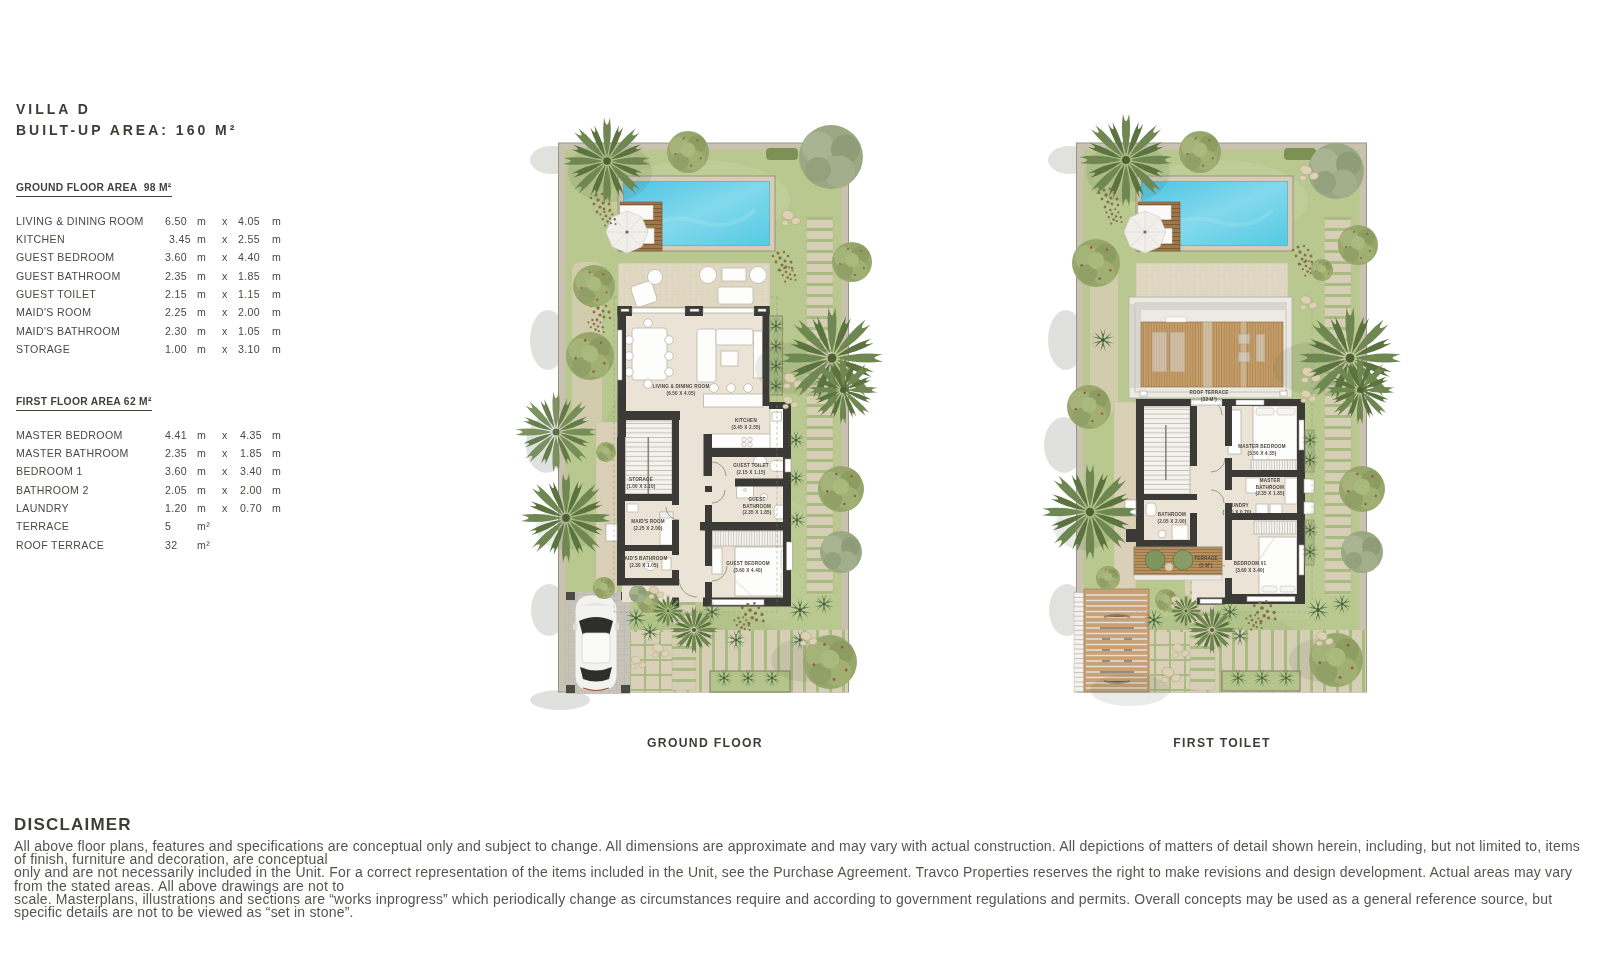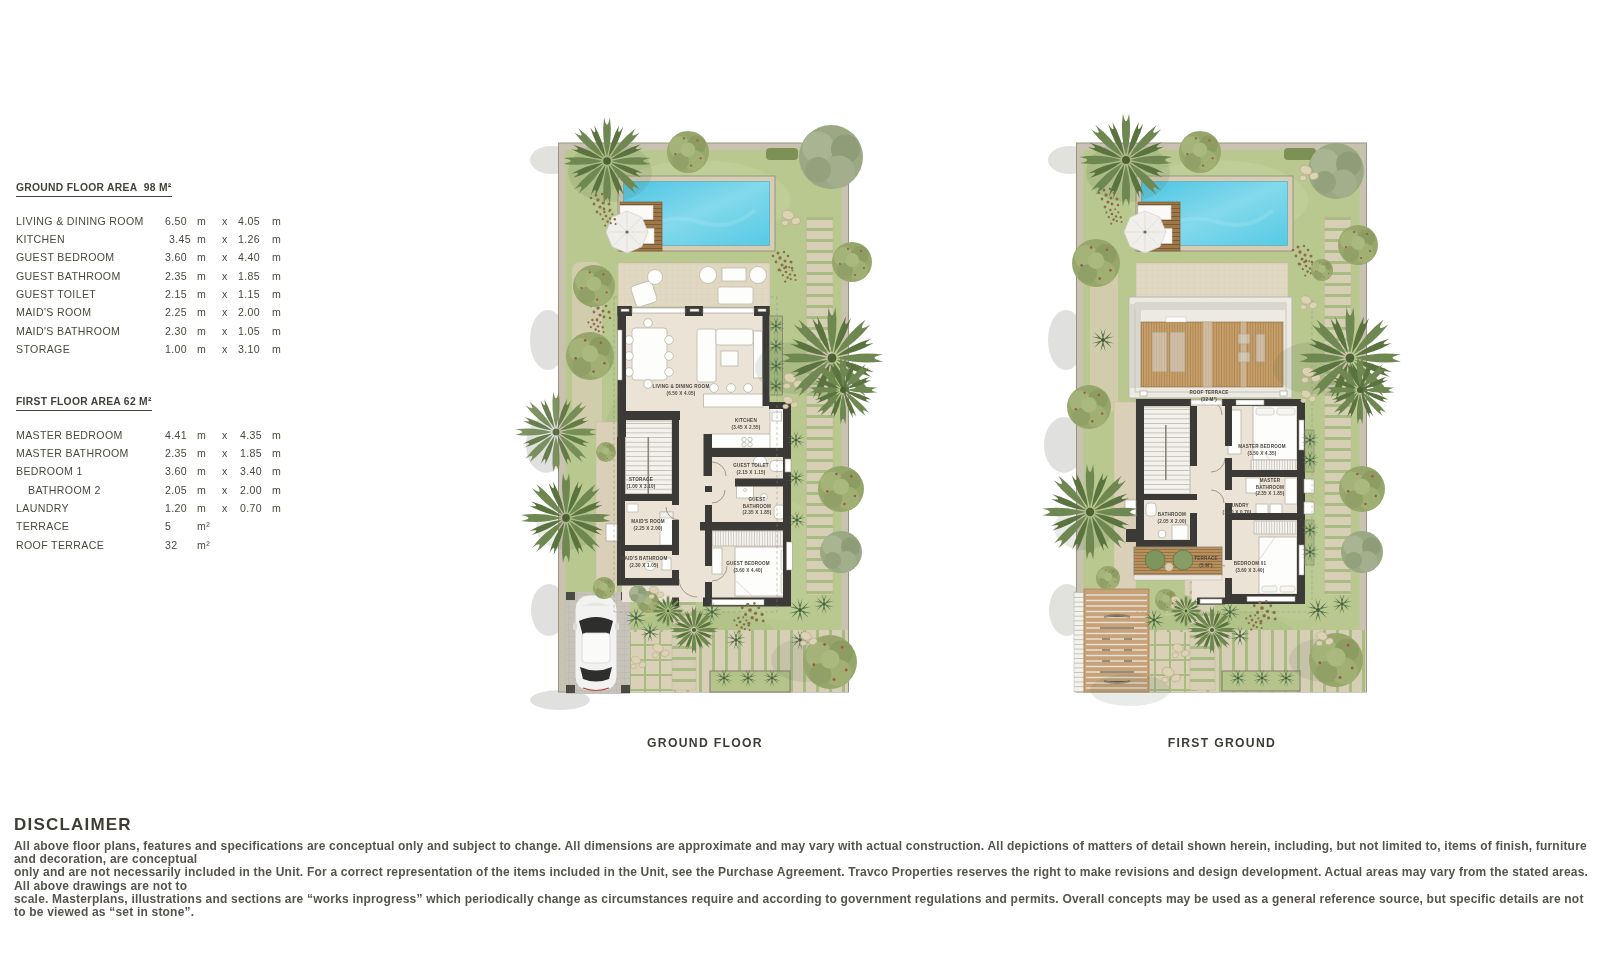--- a/index.html
+++ b/index.html
@@ -7,21 +7,21 @@
         font-family:"Liberation Sans", sans-serif;background:#ffffff;}
   .abs{position:absolute;}
   .ttl{font-size:14px;font-weight:bold;letter-spacing:3px;color:#3e3d35;line-height:21px;}
   .sech{font-size:10.3px;font-weight:bold;letter-spacing:0.3px;color:#43423a;}
   .sech span{border-bottom:1.2px solid #43423a;padding-bottom:2.5px;margin-top:36px;}
   .tbl{font-size:10.6px;color:#4a493f;letter-spacing:0.35px;}
   .tbl .row{position:absolute;left:0;width:320px;height:18.35px;white-space:nowrap;}
   .tbl .c{position:absolute;top:0;}
   .flab{font-size:12.2px;font-weight:bold;letter-spacing:1.3px;color:#3e3d35;}
   .disch{font-size:17px;font-weight:bold;letter-spacing:1.2px;color:#3e3d35;}
-  .discb{font-size:12px;color:#56544c;letter-spacing:0.2px;line-height:13.2px;font-weight:bold;}
+  .discb{font-size:14px;color:#56544c;letter-spacing:0.2px;line-height:13.2px;}
 </style>
 </head>
 <body>
 <div class="page">
 
 <svg class="abs" style="left:0;top:0" width="1600" height="960" viewBox="0 0 1600 960">
 <defs>
   <linearGradient id="pool" x1="0" y1="0" x2="1" y2="1">
     <stop offset="0" stop-color="#4ec5e4"></stop>
           <stop offset="0.5" stop-color="#83d9ec"></stop>
@@ -795,38 +795,39 @@
 <use href="#agave" transform="translate(1286,678) scale(1.0)"></use>
 
 <use href="#agave" transform="translate(1318,610) scale(1.3)"></use>
 <use href="#agave" transform="translate(1342,604) scale(1.1)"></use>
 
 <use href="#palm" transform="translate(1212,630) scale(0.8)"></use>
 <use href="#palm" transform="translate(1186,611) scale(0.55)"></use>
 </g>
 </svg>
 
+<div class="abs ttl" style="left:16px;top:99px;">VILLA D<br>BUILT-UP AREA: 160 M²</div>
 
 <div class="abs sech" style="left:16px;top:182px;"><span>GROUND FLOOR AREA&nbsp; 98 M²</span></div>
 
 <div class="abs tbl" style="left:16px;top:214.5px;width:320px;height:150px;">
   <div class="row" style="top:0px">
         <span class="c" style="left:0">LIVING &amp; DINING ROOM</span>
         <span class="c" style="left:149px">6.50</span>
         <span class="c" style="left:181px">m</span>
         <span class="c" style="left:206px">x</span>
         <span class="c" style="left:222px">4.05</span>
         <span class="c" style="left:256px">m</span>
       </div>
   <div class="row" style="top:18.35px">
         <span class="c" style="left:0">KITCHEN</span>
         <span class="c" style="left:153px">3.45</span>
         <span class="c" style="left:181px">m</span>
         <span class="c" style="left:206px">x</span>
-        <span class="c" style="left:222px">1.26</span>
+        <span class="c" style="left:222px">2.55</span>
         <span class="c" style="left:256px">m</span>
       </div>
   <div class="row" style="top:36.7px">
         <span class="c" style="left:0">GUEST BEDROOM</span>
         <span class="c" style="left:149px">3.60</span>
         <span class="c" style="left:181px">m</span>
         <span class="c" style="left:206px">x</span>
         <span class="c" style="left:222px">4.40</span>
         <span class="c" style="left:256px">m</span>
       </div>
@@ -893,21 +894,21 @@
       </div>
   <div class="row" style="top:36.7px">
         <span class="c" style="left:0">BEDROOM 1</span>
         <span class="c" style="left:149px">3.60</span>
         <span class="c" style="left:181px">m</span>
         <span class="c" style="left:206px">x</span>
         <span class="c" style="left:224px">3.40</span>
         <span class="c" style="left:256px">m</span>
       </div>
   <div class="row" style="top:55.05px">
-        <span class="c" style="left:12px">BATHROOM 2</span>
+        <span class="c" style="left:0">BATHROOM 2</span>
         <span class="c" style="left:149px">2.05</span>
         <span class="c" style="left:181px">m</span>
         <span class="c" style="left:206px">x</span>
         <span class="c" style="left:224px">2.00</span>
         <span class="c" style="left:256px">m</span>
       </div>
   <div class="row" style="top:73.4px">
         <span class="c" style="left:0">LAUNDRY</span>
         <span class="c" style="left:149px">1.20</span>
         <span class="c" style="left:181px">m</span>
@@ -922,19 +923,19 @@
       </div>
   <div class="row" style="top:110.1px">
         <span class="c" style="left:0">ROOF TERRACE</span>
         <span class="c" style="left:149px">32</span>
         <span class="c" style="left:181px">m²</span>
       </div>
 </div>
 
 <div class="abs flab" style="left:705px;top:736px;transform:translateX(-50%);">GROUND FLOOR</div>
 
-<div class="abs flab" style="left:1222px;top:736px;transform:translateX(-50%);">FIRST GROUND</div>
+<div class="abs flab" style="left:1222px;top:736px;transform:translateX(-50%);">FIRST TOILET</div>
 
 <div class="abs disch" style="left:14px;top:815px;">DISCLAIMER</div>
 
 <div class="abs discb" style="left:14px;top:840px;width:1580px;">All above floor plans, features and specifications are conceptual only and subject to change. All dimensions are approximate and may vary with actual construction. All depictions of matters of detail shown herein, including, but not limited to, items of finish, furniture and decoration, are conceptual<br>only and are not necessarily included in the Unit. For a correct representation of the items included in the Unit, see the Purchase Agreement. Travco Properties reserves the right to make revisions and design development. Actual areas may vary from the stated areas. All above drawings are not to<br>scale. Masterplans, illustrations and sections are “works inprogress” which periodically change as circumstances require and according to government regulations and permits. Overall concepts may be used as a general reference source, but specific details are not to be viewed as “set in stone”.</div>
 
 </div>
 
 </body></html>

